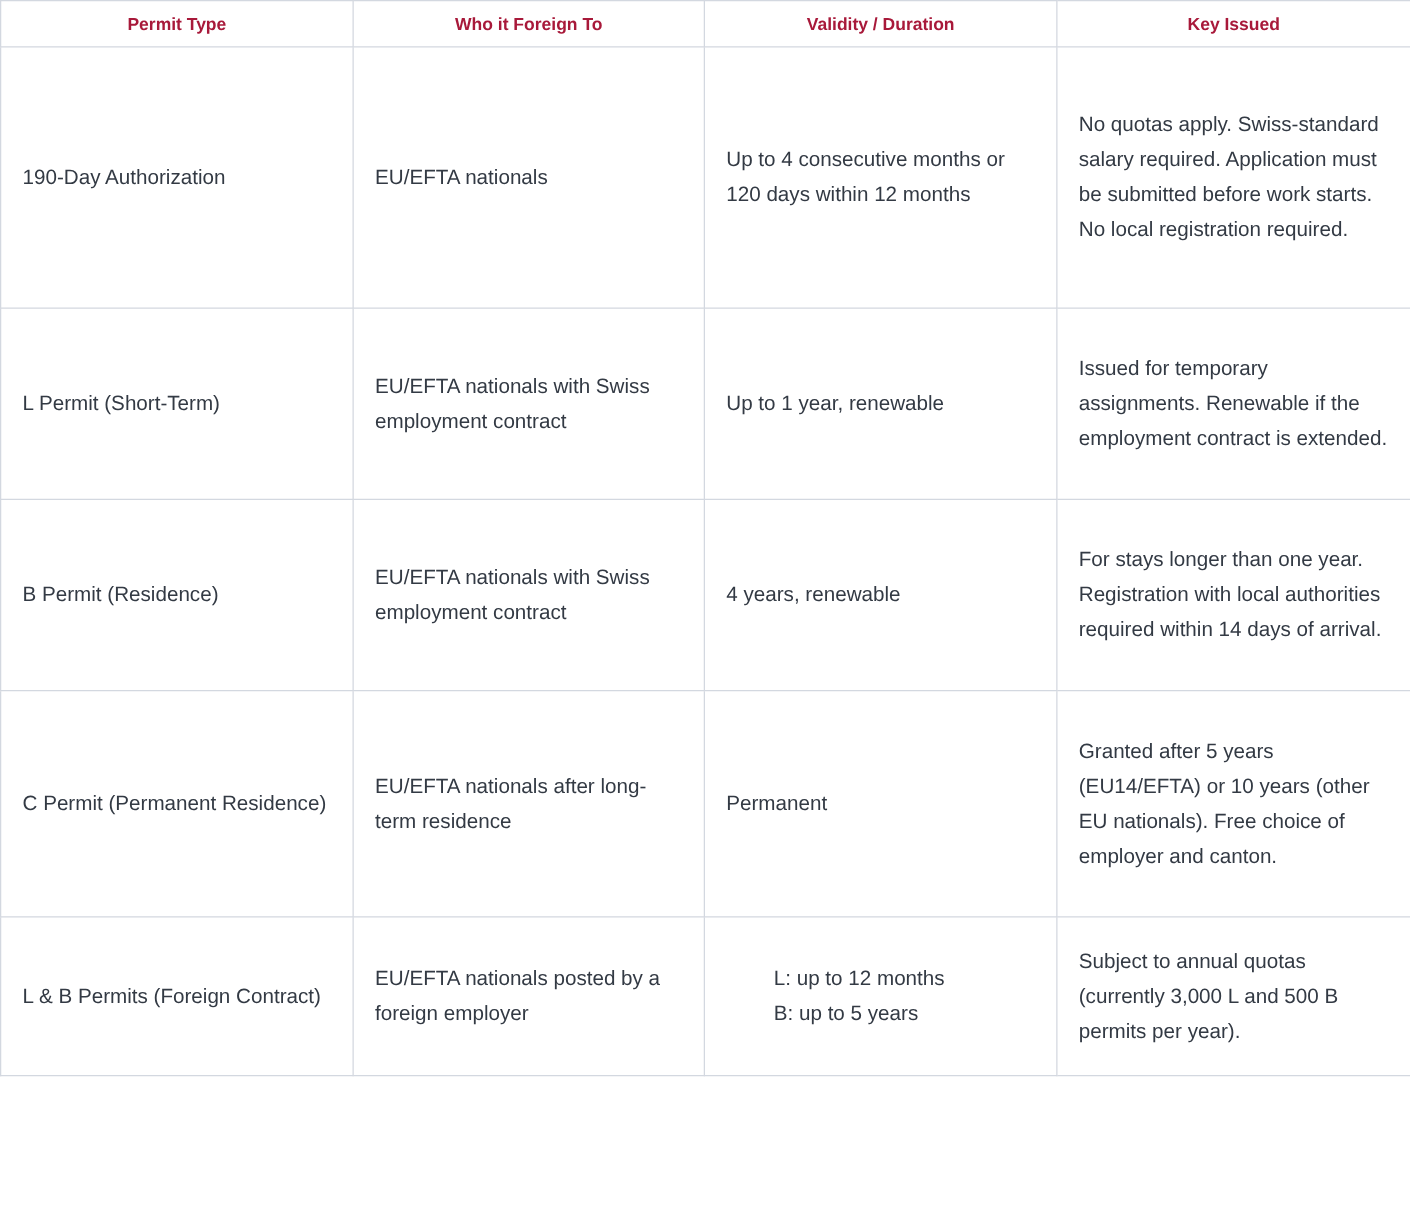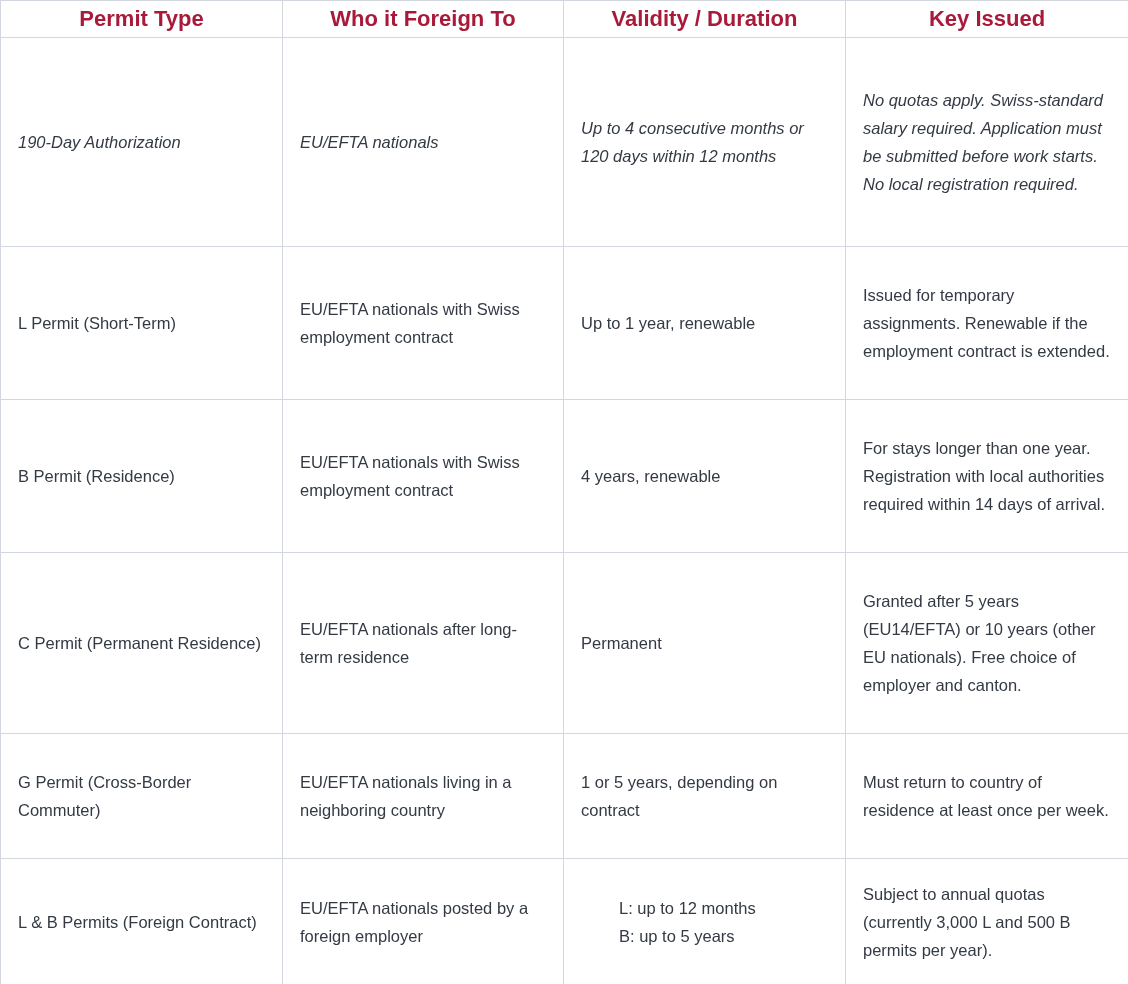--- a/index.html
+++ b/index.html
@@ -19,28 +19,28 @@
   th, td {
     border: 1.5px solid #d3d8e0;
     vertical-align: middle;
   }
   th {
     height: 36px;
     color: #a8193a;
     font-weight: bold;
     text-align: center;
     padding: 0 12px;
-    font-size: 22px;
+    font-size: 14px;
   }
   td {
     text-align: left;
     padding: 0 16px 0 17px;
     line-height: 28px;
   }
-  tr.r1 td { height: 208px; font-style: italic; }
+  tr.r1 td { height: 208px; }
   tr.r2 td { height: 152px; }
   tr.r3 td { height: 152px; }
   tr.r4 td { height: 180px; }
   tr.r5 td { height: 124px; }
   tr.r6 td { height: 126px; }
   .line { display: block; margin-left: 38px; }
 </style>
 </head>
 <body>
 
@@ -77,26 +77,20 @@
       <td>EU/EFTA nationals with Swiss employment contract</td>
       <td>4 years, renewable</td>
       <td>For stays longer than one year. Registration with local authorities required within 14 days of arrival.</td>
     </tr>
     <tr class="r4">
       <td>C Permit (Permanent Residence)</td>
       <td>EU/EFTA nationals after long-term residence</td>
       <td>Permanent</td>
       <td>Granted after 5 years (EU14/EFTA) or 10 years (other EU nationals). Free choice of employer and canton.</td>
     </tr>
-    <tr class="r5">
-      <td>G Permit (Cross-Border Commuter)</td>
-      <td>EU/EFTA nationals living in a neighboring country</td>
-      <td>1 or 5 years, depending on contract</td>
-      <td>Must return to country of residence at least once per week.</td>
-    </tr>
     <tr class="r6">
       <td>L &amp; B Permits (Foreign Contract)</td>
       <td>EU/EFTA nationals posted by a foreign employer</td>
       <td>
         <span class="line">L: up to 12 months</span>
         <span class="line">B: up to 5 years</span>
       </td>
       <td>Subject to annual quotas (currently 3,000 L and 500 B permits per year).</td>
     </tr>
   </tbody>

